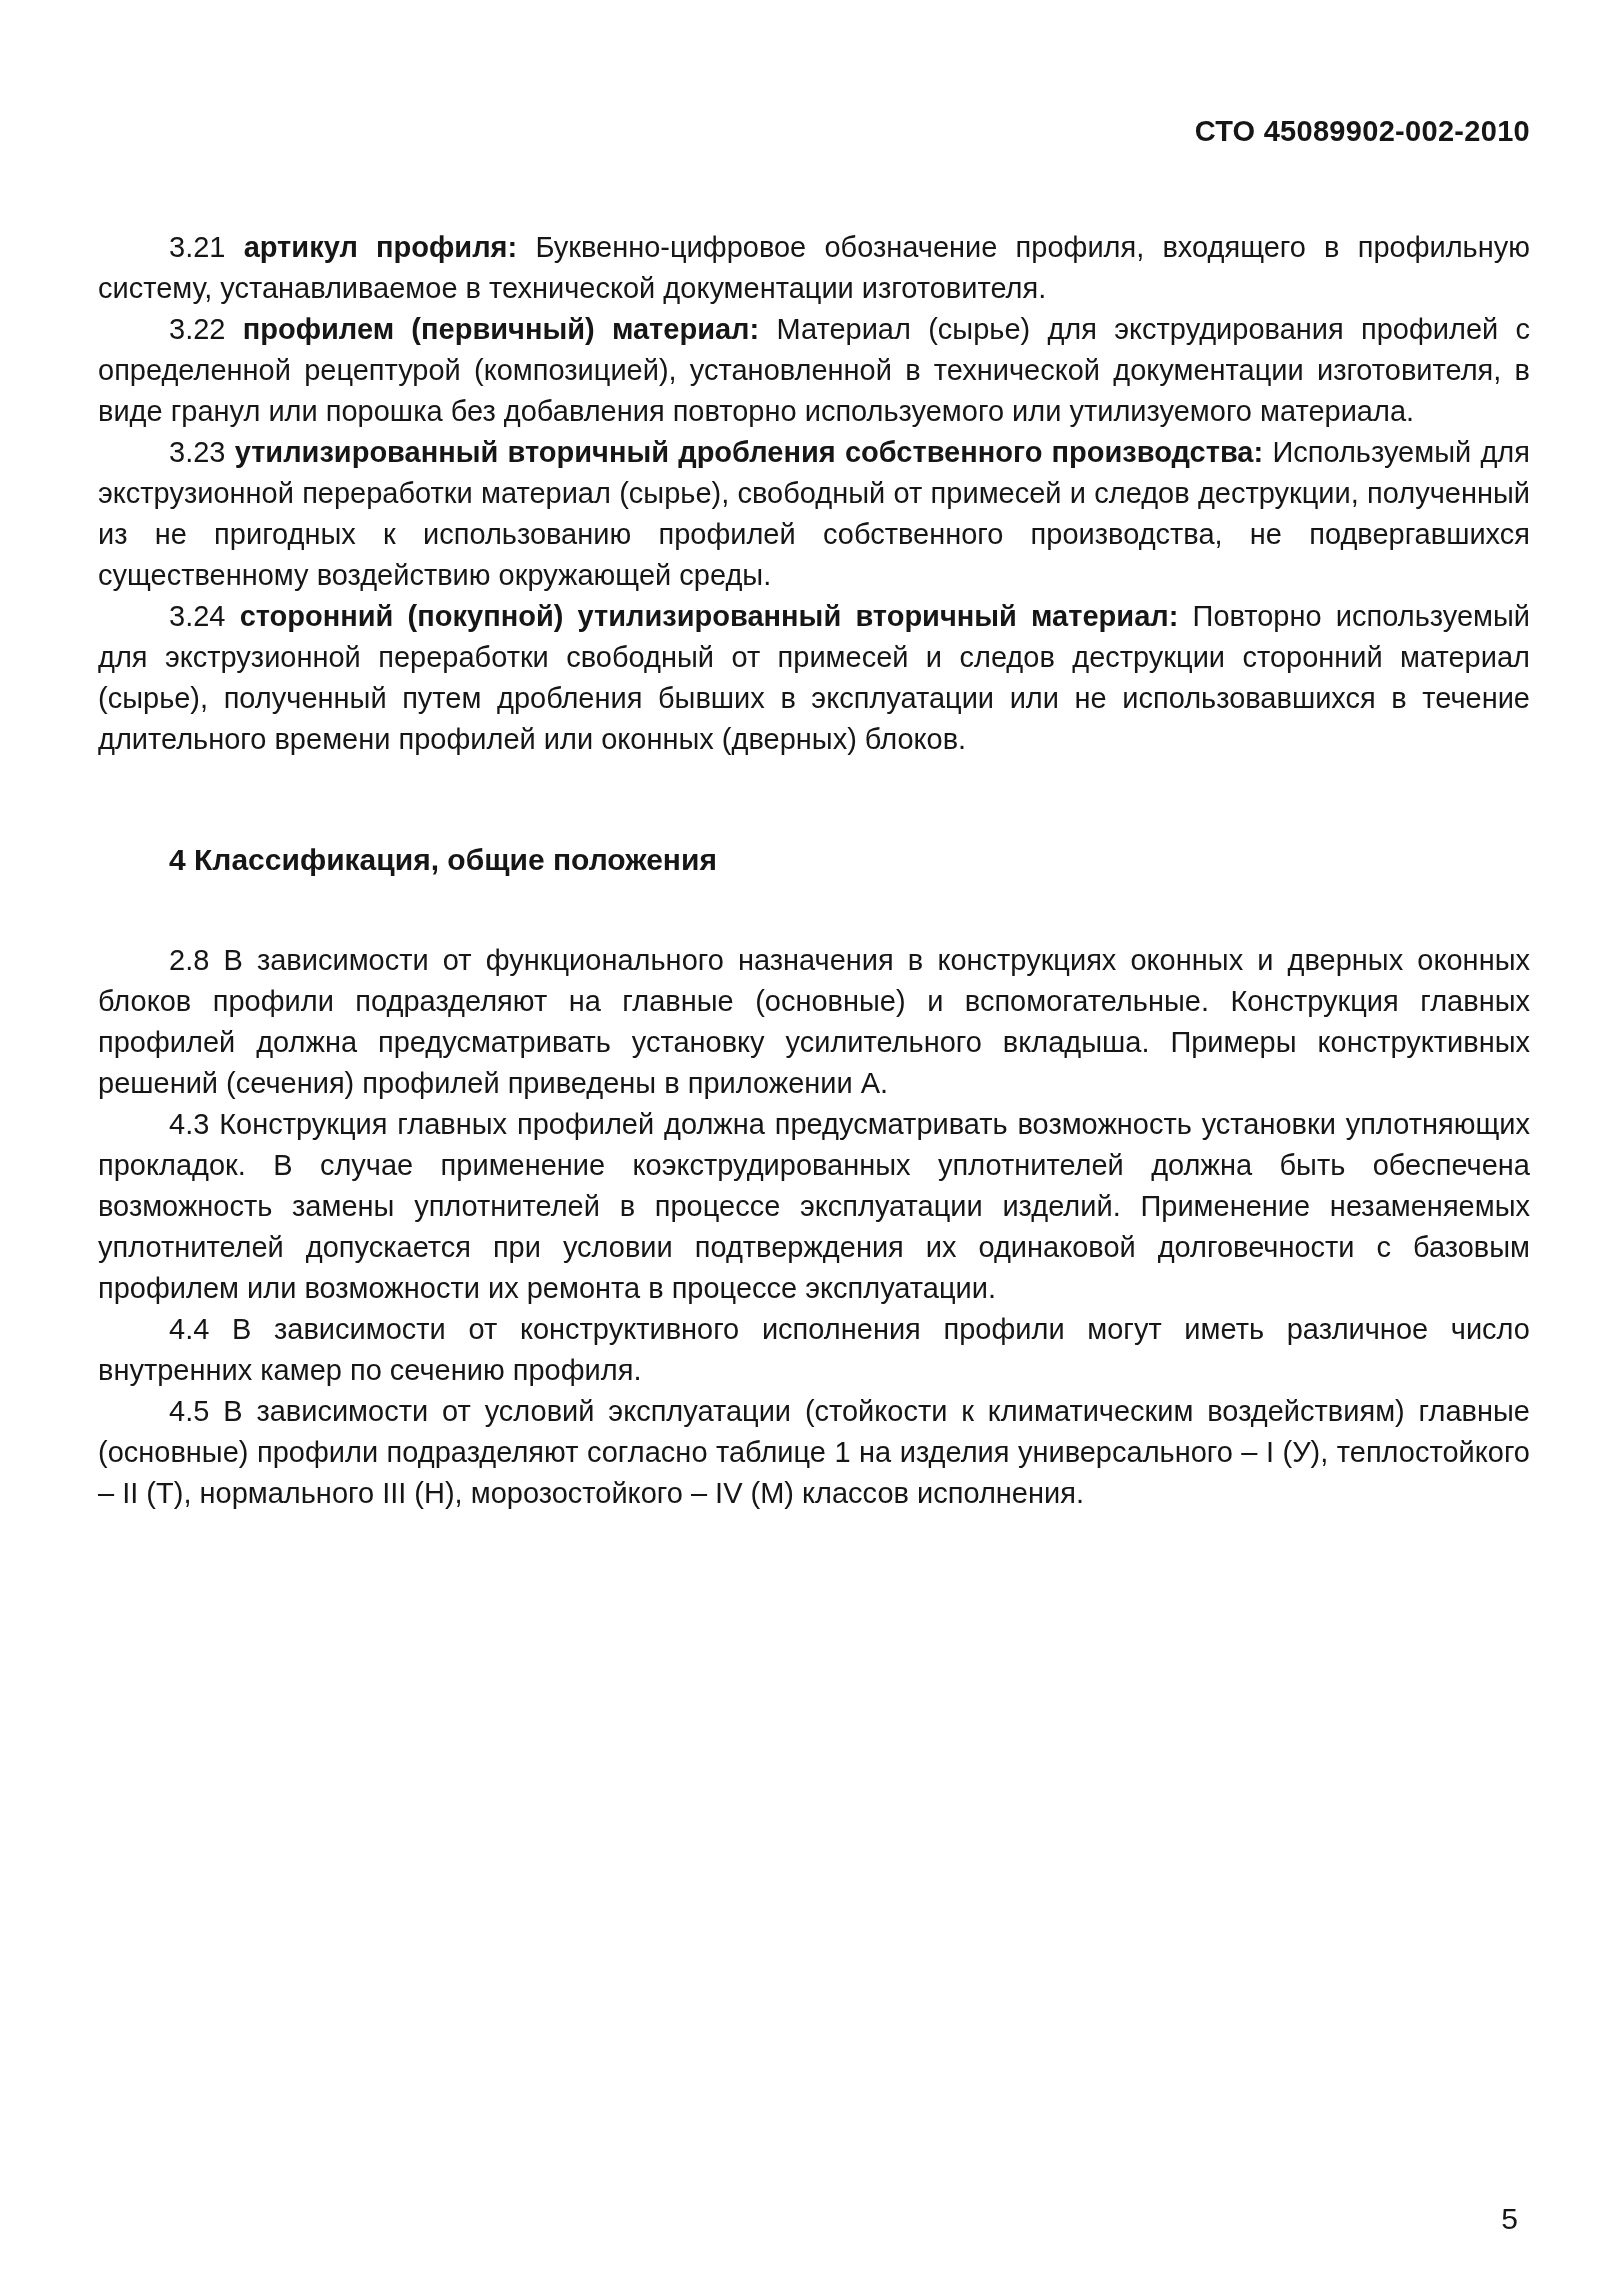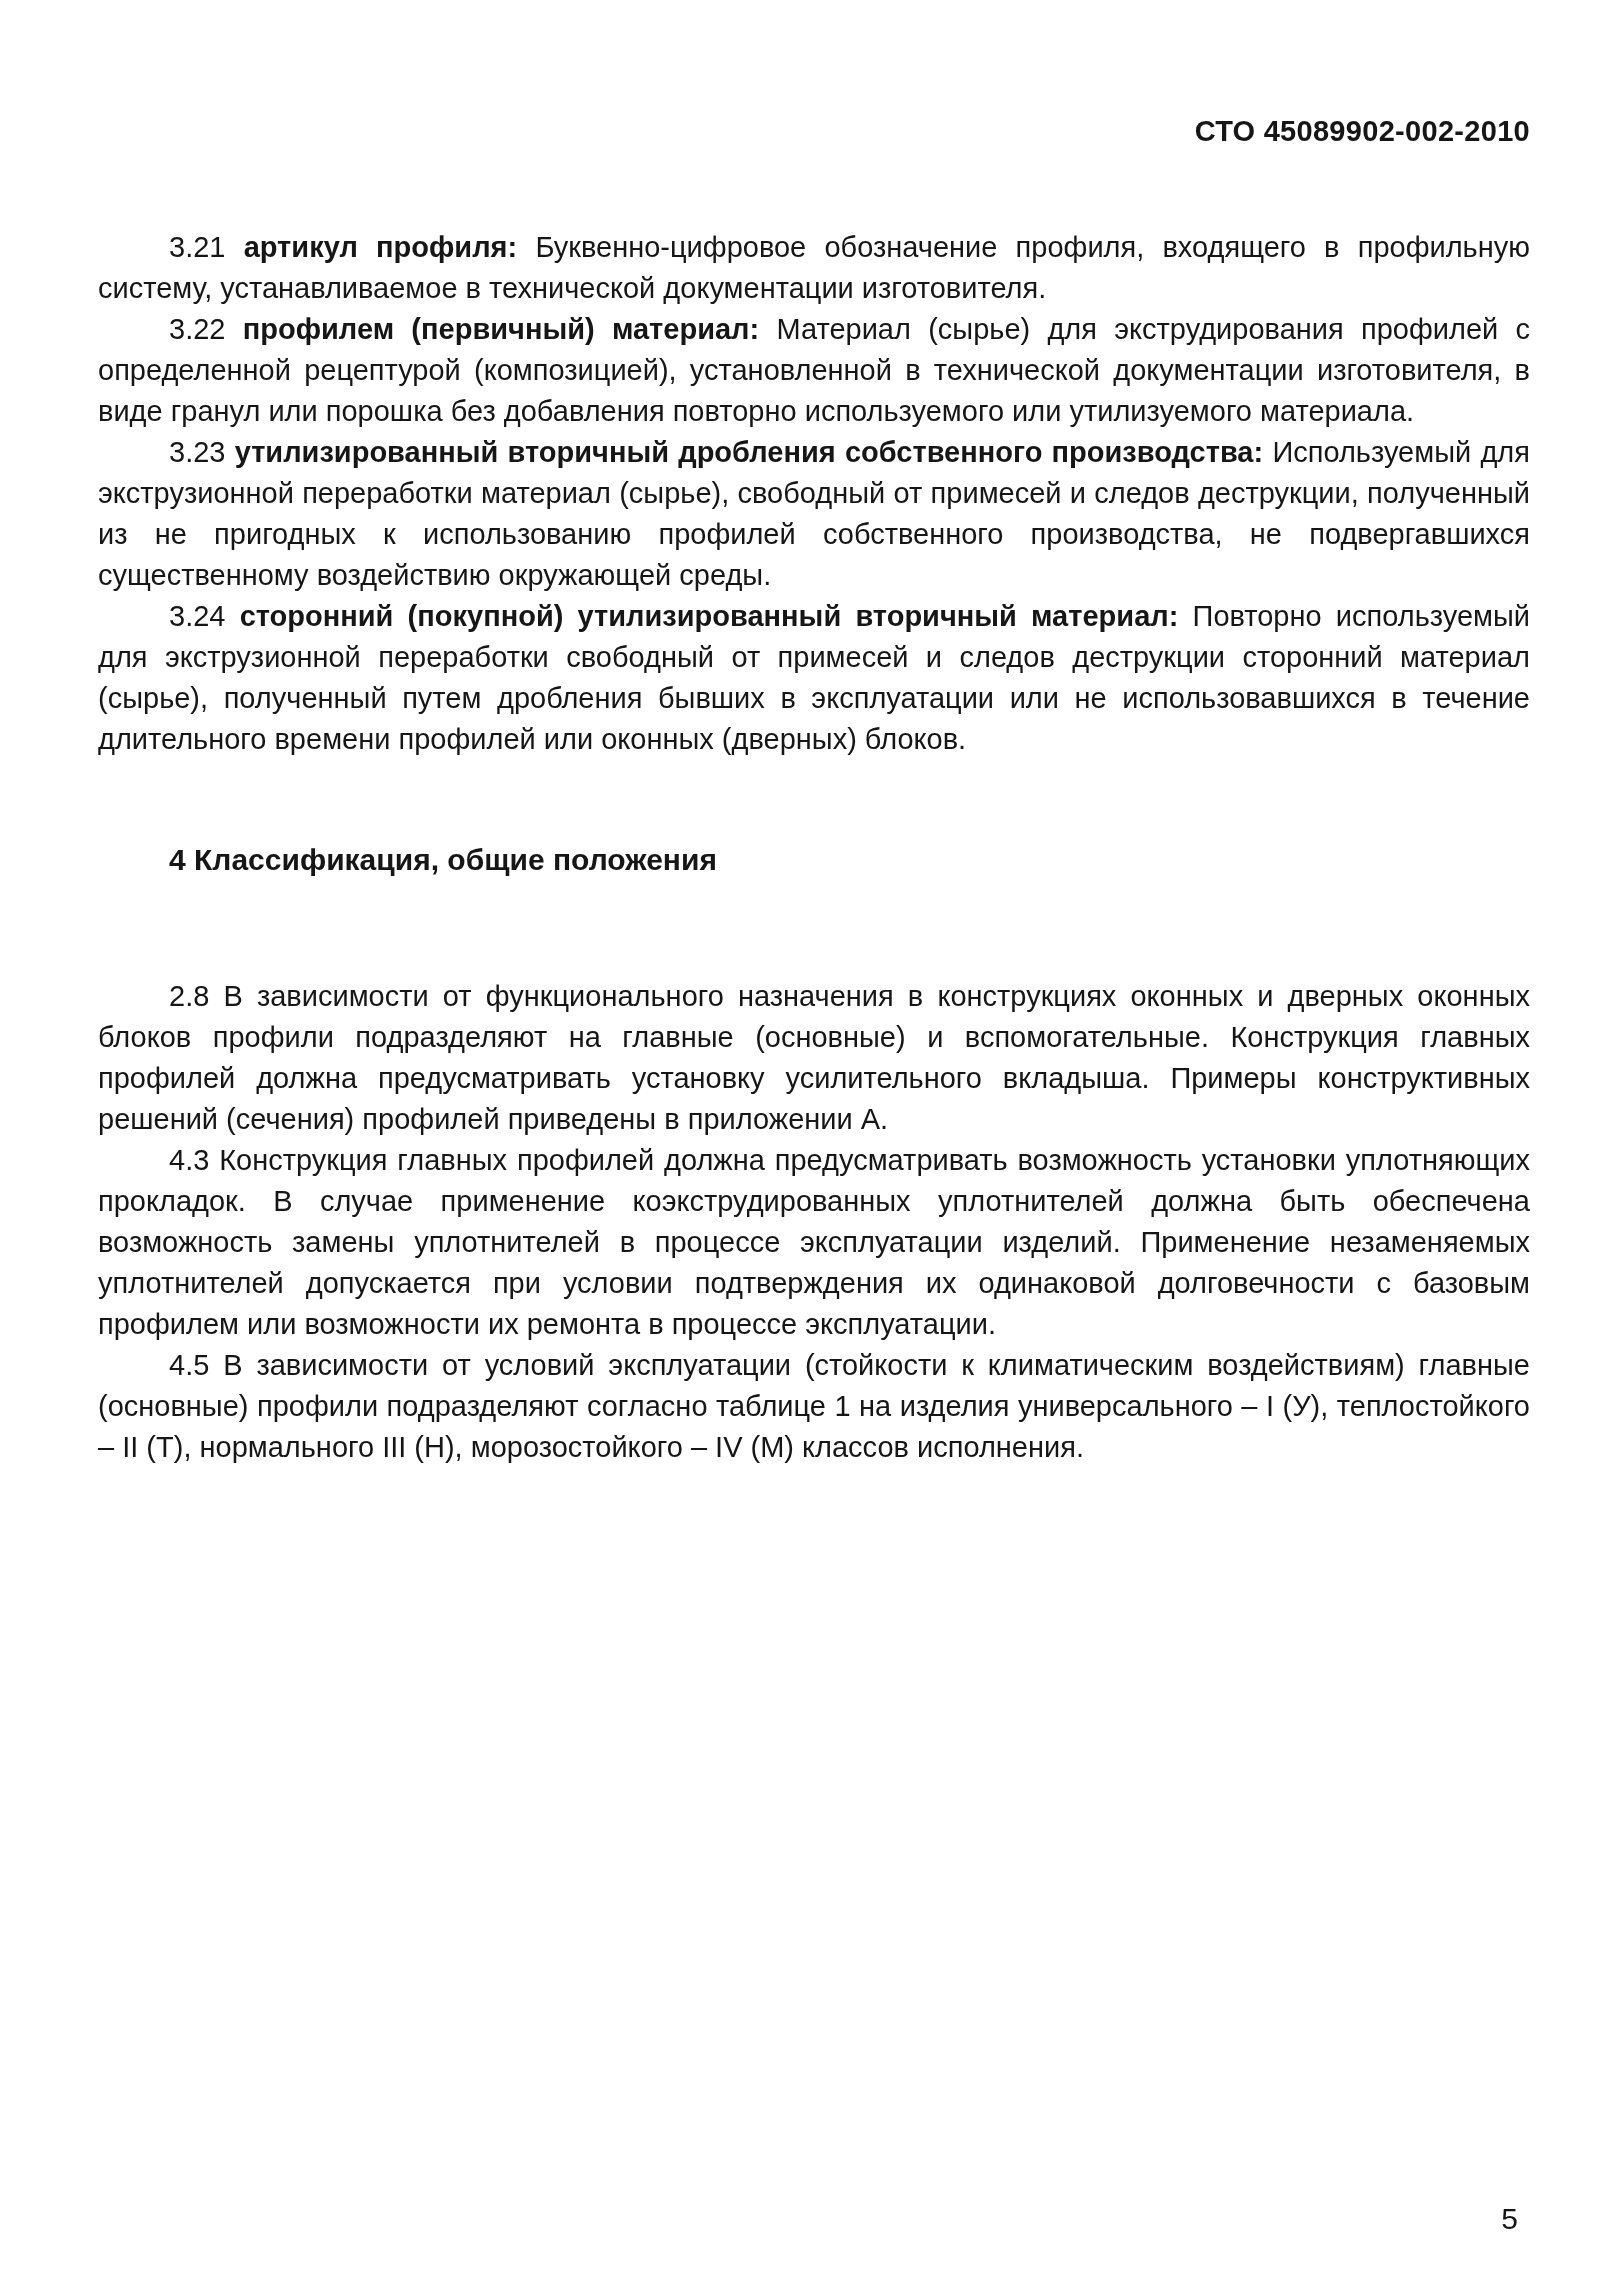--- a/index.html
+++ b/index.html
@@ -36,21 +36,21 @@
   }
   p.para .term {
     font-weight: bold;
   }
   h2.section-heading {
     font-size: 30px;
     line-height: 41px;
     font-weight: bold;
     text-align: left;
     text-indent: 71px;
-    margin: 79px 0 96px 0;
+    margin: 79px 0 60px 0;
   }
   .page-number {
     position: absolute;
     right: 105px;
     bottom: 59px;
     font-size: 30px;
     color: #161616;
   }
 </style>
 </head>
@@ -71,20 +71,21 @@
 
     <p class="para"><span>3.24</span> <span class="term">сторонний (покупной) утилизированный вторичный материал:</span> <span>Повторно используемый для экструзионной переработки свободный от примесей и следов деструкции сторонний материал (сырье), полученный путем дробления бывших в эксплуатации или не использовавшихся  в течение длительного времени профилей или оконных (дверных) блоков.</span></p>
 
     <h2 class="section-heading">4 Классификация, общие положения</h2>
 
 
     <p class="para"><span>2.8</span> <span>В зависимости от функционального назначения в конструкциях оконных и дверных оконных блоков профили подразделяют на главные (основные) и вспомогательные. Конструкция главных профилей должна предусматривать установку усилительного вкладыша. Примеры  конструктивных решений (сечения) профилей приведены в приложении А.</span></p>
 
     <p class="para"><span>4.3</span> <span>Конструкция главных профилей должна предусматривать возможность установки уплотняющих прокладок. В случае применение коэкструдированных уплотнителей должна быть обеспечена возможность замены уплотнителей в процессе эксплуатации изделий. Применение незаменяемых уплотнителей допускается при условии подтверждения их одинаковой долговечности с базовым профилем или возможности их ремонта в процессе эксплуатации.</span></p>
 
+    <p class="para"><span>4.4</span> <span>В зависимости от конструктивного исполнения профили могут иметь различное число внутренних камер по сечению профиля.</span></p>
 
     <p class="para"><span>4.5</span> <span>В зависимости от условий эксплуатации (стойкости к климатическим воздействиям) главные (основные) профили подразделяют согласно таблице 1 на изделия универсального – I (У), теплостойкого – II (Т), нормального III (Н), морозостойкого – IV (М) классов исполнения.</span></p>
 
   </div>
 
   <div class="page-number">5</div>
 
 </div>
 
 

